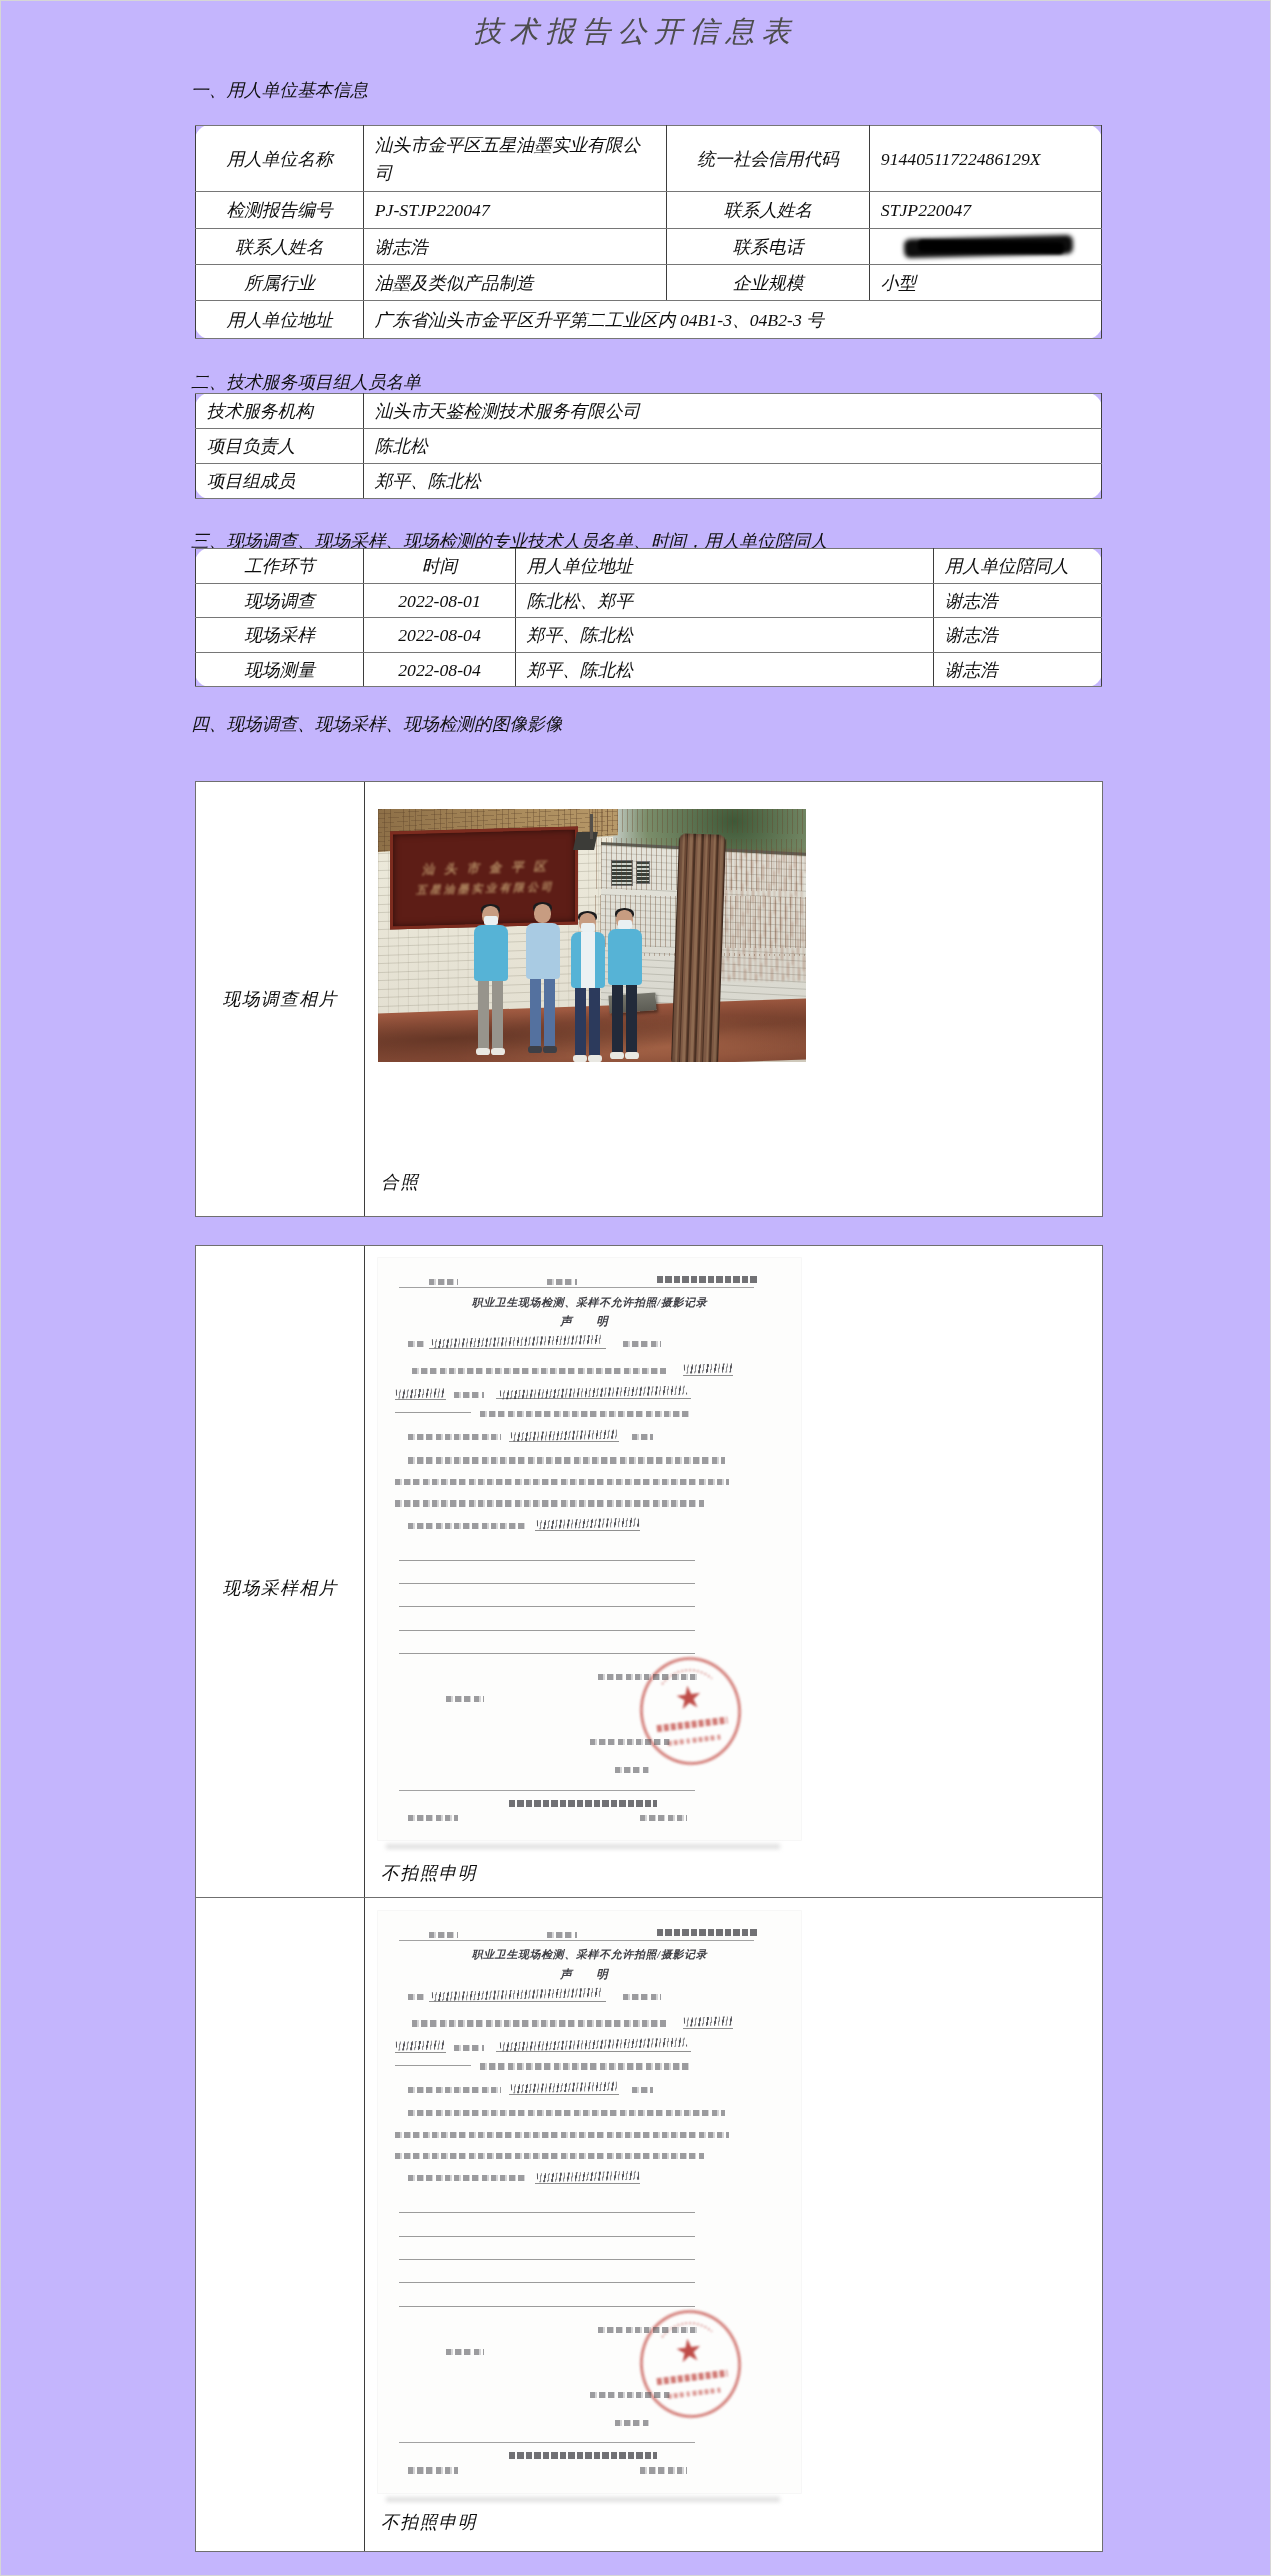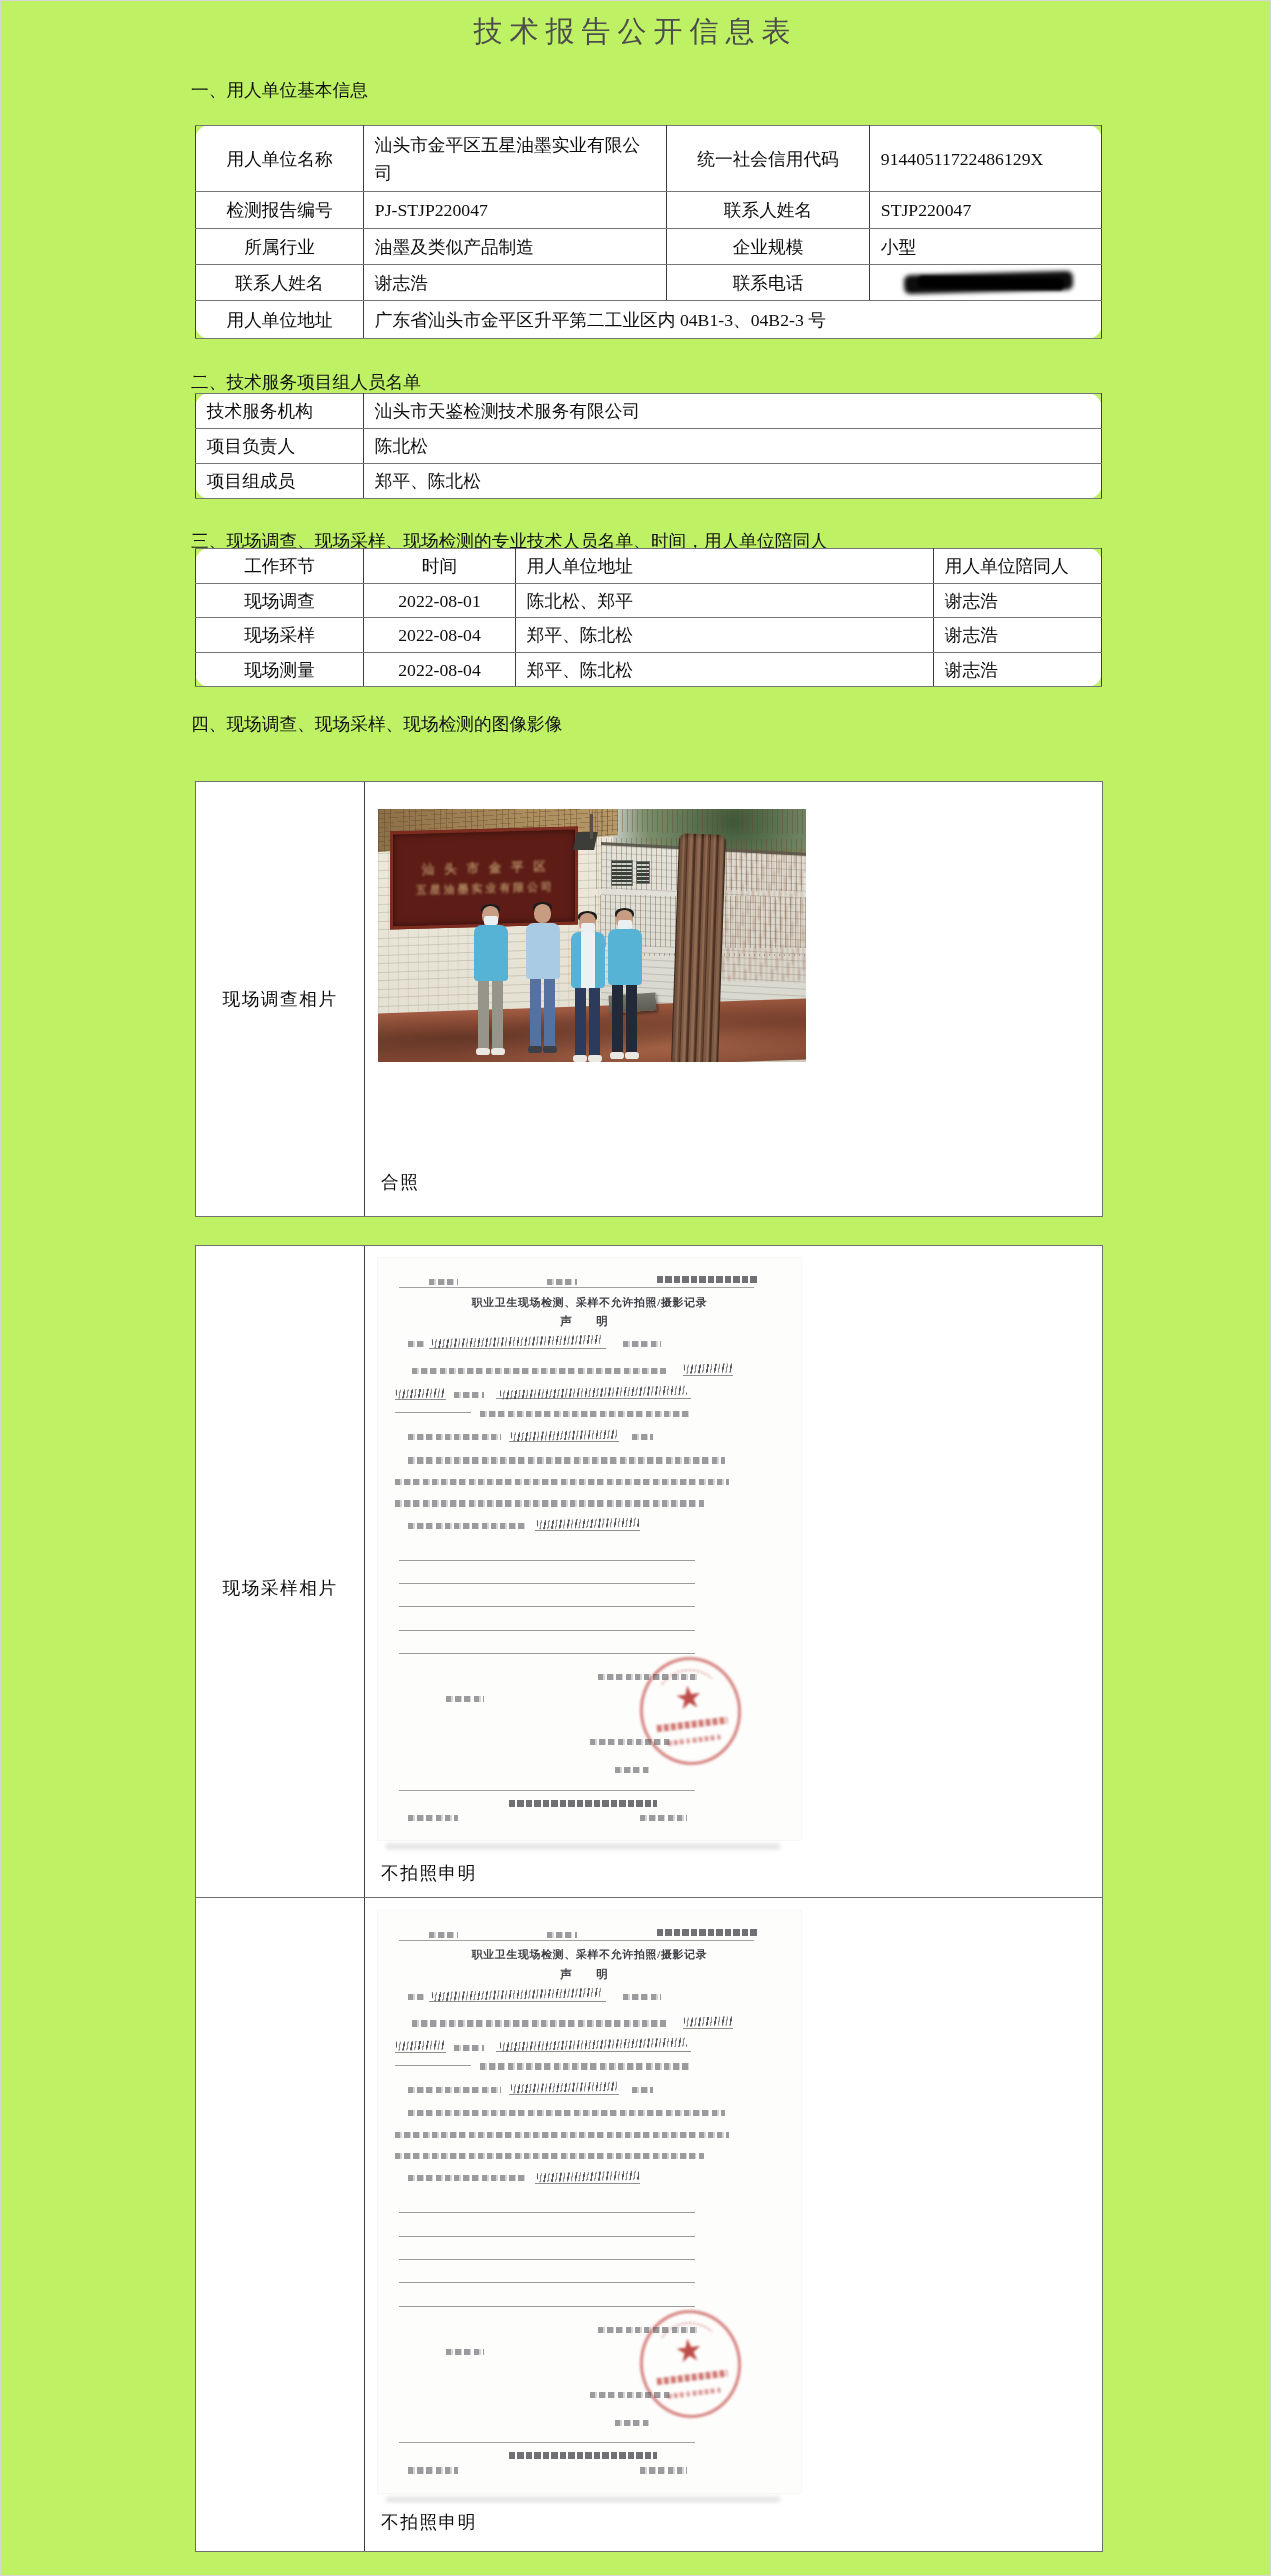--- a/index.html
+++ b/index.html
@@ -1,17 +1,17 @@
 <!DOCTYPE html>
 <html style="font-size:12.3px"><head>
 <meta charset="utf-8">
 <style>
   html,body{margin:0;padding:0;background:#fff;}
-  #page{position:relative;width:1271px;height:2576px;background:#bef264;
-        font-family:"Liberation Serif","DejaVu Serif",serif;overflow:hidden;}
+  #page{position:relative;width:1271px;height:2576px;background:#c4b5fd;
+        font-family:"Liberation Serif","DejaVu Serif",serif;overflow:hidden;font-style:italic;}
   .frame{position:absolute;inset:0;border:1.5px solid #d6d6d6;pointer-events:none;z-index:50;}
   
   #title{position:absolute;left:0;top:12.3px;width:1271px;text-align:center;margin:0;
          font-family:"Liberation Sans","DejaVu Sans",sans-serif;font-weight:500;
          font-size:29px;color:#4d4d4d;letter-spacing:7px;}
   .h{position:absolute;left:191px;font-size:17.7px;color:#111;}
   
   table.grid{position:absolute;border-collapse:collapse;table-layout:fixed;background:#fff;border-radius:15px;}
   .grid td,.grid th{border-left:0.8px solid #3d3d3d;border-right:0.8px solid #3d3d3d;
         border-top:1.5px solid #767676;border-bottom:1.5px solid #767676;
@@ -142,35 +142,35 @@
       <td class="c">统一社会信用代码</td>
       <td class="v">91440511722486129X</td>
     </tr>
     <tr style="height:37px">
       <td class="c">检测报告编号</td>
       <td class="v">PJ-STJP220047</td>
       <td class="c">联系人姓名</td>
       <td class="v">STJP220047</td>
     </tr>
     <tr style="height:36px">
-      <td class="c">所属行业</td>
-      <td class="v">油墨及类似产品制造</td>
-      <td class="c">企业规模</td>
-      <td class="v">小型</td>
-    </tr>
-    <tr style="height:36px">
       <td class="c">联系人姓名</td>
       <td class="v">谢志浩</td>
       <td class="c">联系电话</td>
       <td class="v">
         <div class="redact-wrap">
           <div class="redact"></div>
           <div class="redact2"></div>
         </div>
       </td>
+    </tr>
+    <tr style="height:36px">
+      <td class="c">所属行业</td>
+      <td class="v">油墨及类似产品制造</td>
+      <td class="c">企业规模</td>
+      <td class="v">小型</td>
     </tr>
     <tr style="height:38px">
       <td class="c">用人单位地址</td>
       <td class="v" colspan="3">广东省汕头市金平区升平第二工业区内 04B1-3、04B2-3 号</td>
     </tr>
   </tbody>
     </table>
 
   <div class="h" style="top:370px">二、技术服务项目组人员名单</div>
 

